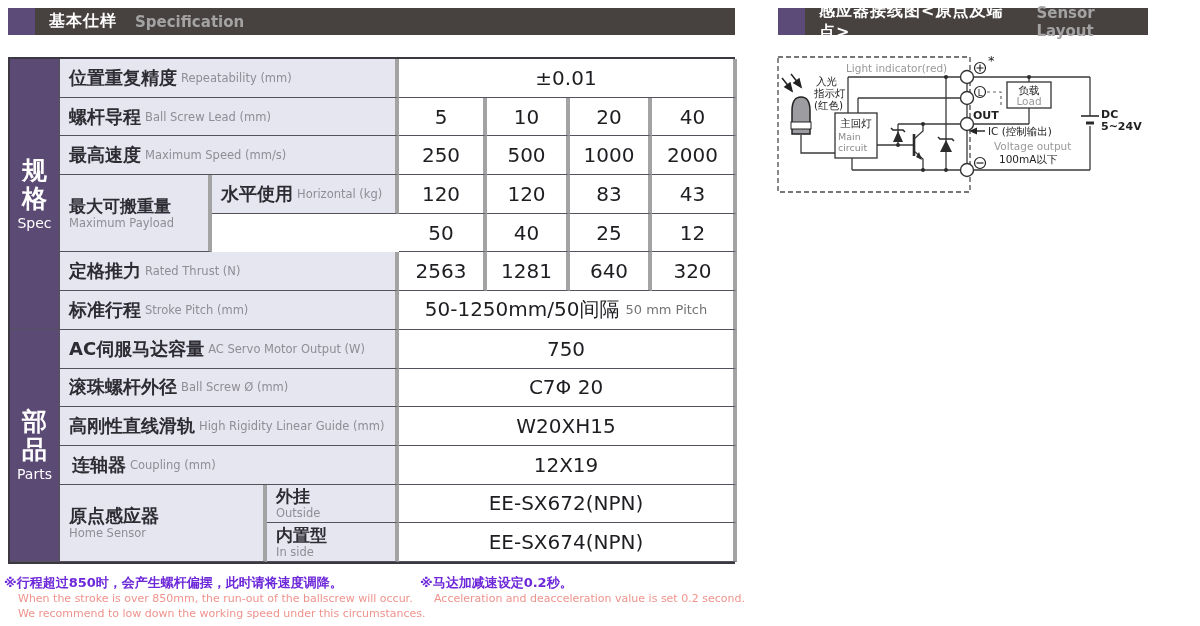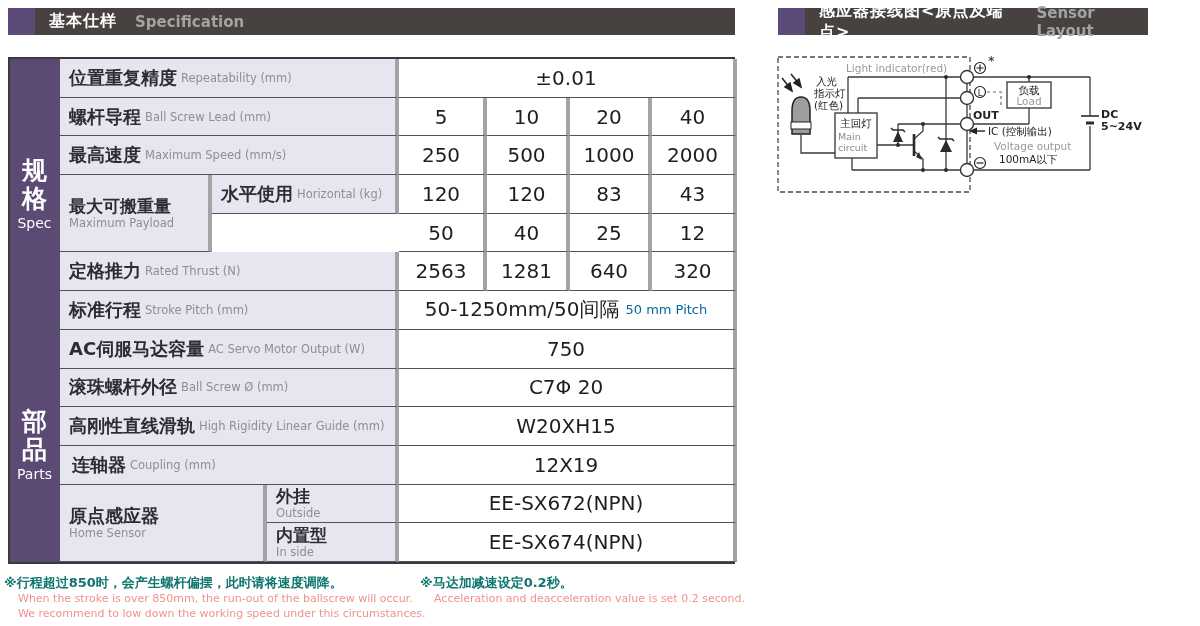--- a/index.html
+++ b/index.html
@@ -23,25 +23,25 @@
     border-right:1px solid #55515c;}
   .sidebar .ch{font-size:25px;font-weight:bold;line-height:28px;}
   .sidebar .sub{font-size:14px;margin-top:2px;}
   .lbl{background:#e6e6f0;padding-left:9px;}
   .lbl .zh{font-size:18px;color:#2e2c33;font-weight:600;white-space:nowrap;}
   .lbl .en{font-size:11.5px;color:#8f8d96;margin-left:4px;white-space:nowrap;}
   .lbl2{background:#e6e6f0;padding-left:9px;flex-direction:column;align-items:flex-start;justify-content:center;}
   .lbl2 .zh{font-size:17px;color:#2e2c33;font-weight:600;line-height:20px;white-space:nowrap;}
   .lbl2 .en{font-size:11.5px;color:#8f8d96;line-height:14px;white-space:nowrap;}
   .val{background:#fff;justify-content:center;font-size:20px;color:#1e1e22;}
-  .val .small-en{font-size:13px;color:#0369a1;margin-left:6px;}
+  .val .small-en{font-size:13px;color:#737373;margin-left:6px;}
 
   
   .note{position:absolute;}
-  .note .zh{font-size:13px;font-weight:bold;color:#0f766e;line-height:17px;white-space:nowrap;}
+  .note .zh{font-size:13px;font-weight:bold;color:#6d28d9;line-height:17px;white-space:nowrap;}
   .note .en{font-size:11px;color:#ef938c;line-height:15px;padding-left:14px;white-space:nowrap;}
 
   
   #diagram{position:absolute;left:770px;top:50px;}
   #diagram text{font-family:"DejaVu Sans","Liberation Sans",sans-serif;}
 </style>
 </head>
 <body>
 <div id="stage">
 

